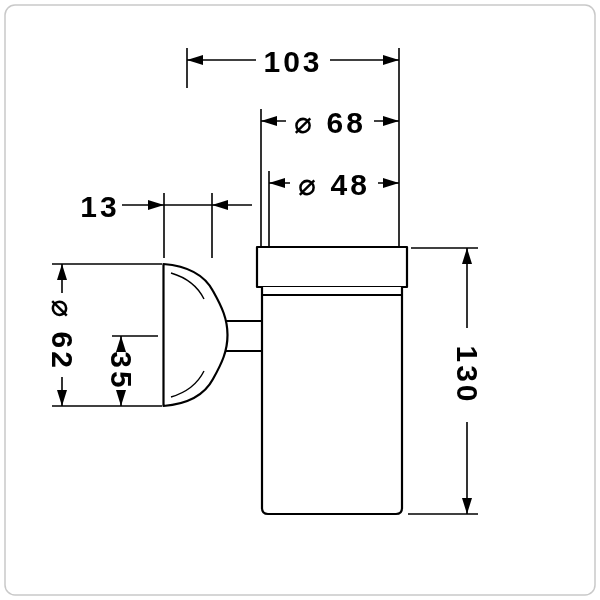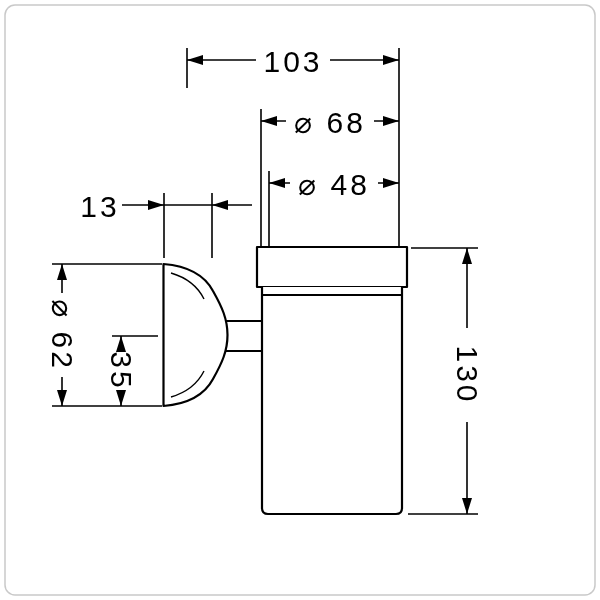--- a/index.html
+++ b/index.html
@@ -1,16 +1,16 @@
 <!DOCTYPE html>
 <html><head>
 <meta charset="utf-8">
 <style>
   html, body { margin: 0; padding: 0; background: #ffffff; }
-  .stage { width: 600px; height: 600px; position: relative; background: #ffffff; }
+  .stage { width: 600px; height: 600px; position: relative; background: #ffffff; font-weight: bold; }
   svg { display: block; }
   .frame { fill: none; stroke: #c9c9c9; stroke-width: 1.5; }
   .outline path, .outline rect, .outline line {
     fill: #ffffff; stroke: #000000; stroke-width: 2.2; stroke-linejoin: round;
   }
   .outline .thin { stroke-width: 1.4; fill: none; }
   .outline line { fill: none; }
   .dim line { stroke: #000000; stroke-width: 1.6; }
   .dim polygon { fill: #000000; stroke: none; }
   .dim .bg { fill: #ffffff; stroke: none; }

